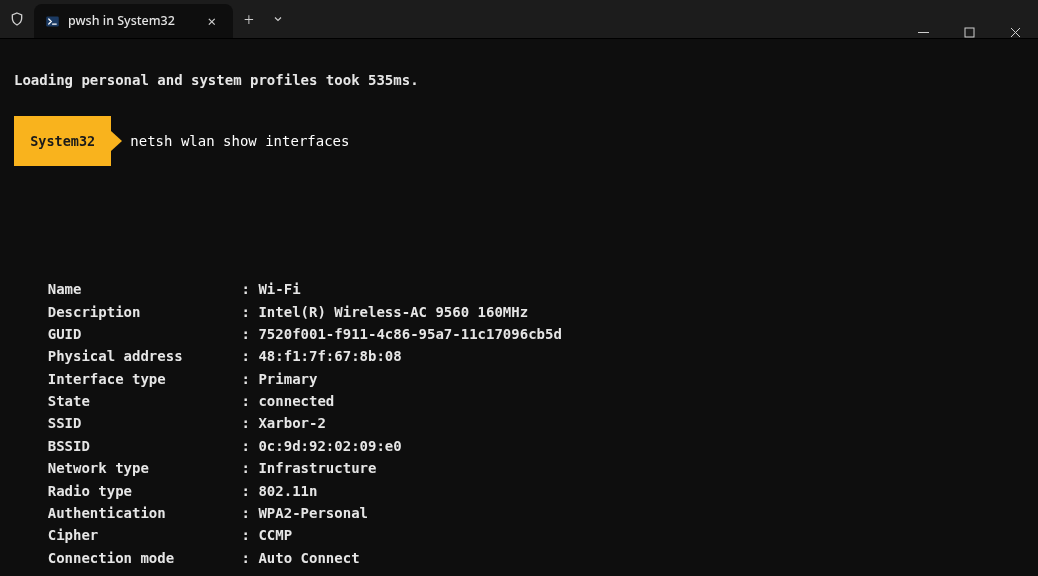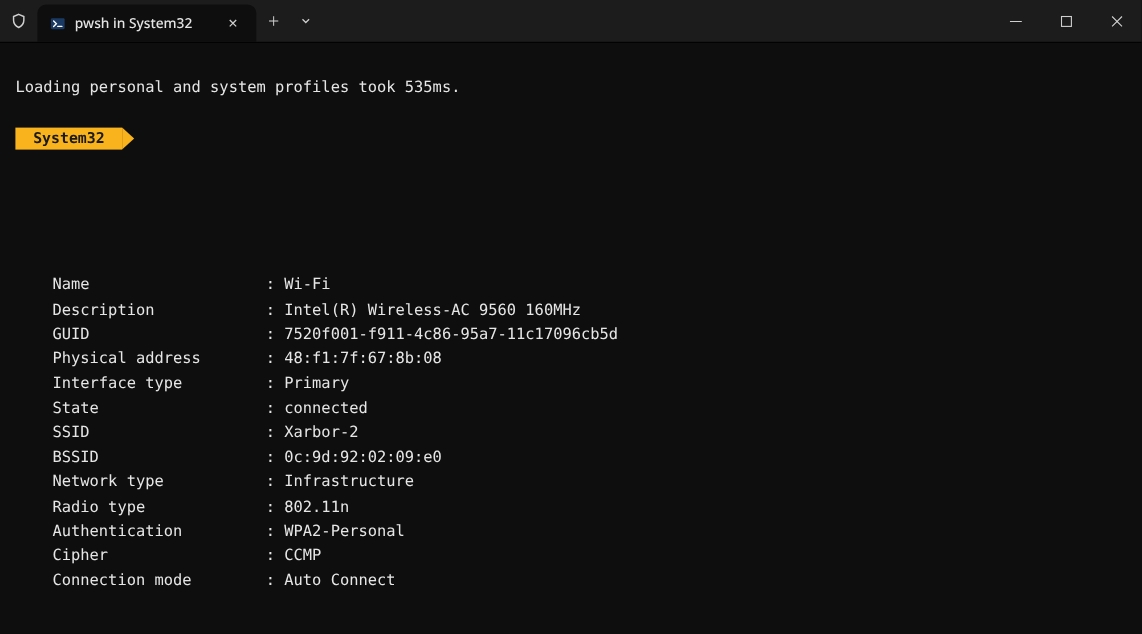--- a/index.html
+++ b/index.html
@@ -16,36 +16,36 @@
     --pill-yellow2:#f9b31d;
     --str-orange:#d7954b;
     --sigil-blue:#4c8fd7;
     --time:#41c6b7;
     --green:#7fbf7f;
     --cyan:#6fb3d2;
     --lav:#8b9cc2;
   }
   html,body{margin:0;padding:0;background:var(--bg);font-family:Consolas,Menlo,monospace;color:var(--dim);width:1038px;height:576px;overflow:hidden;}
   
-  .titlebar{height:38px;background:var(--titlebar);display:flex;align-items:center;border-bottom:1px solid #000;}
+  .titlebar{height:38px;background:var(--titlebar);display:flex;align-items:flex-end;border-bottom:1px solid #000;}
   .tb-left{display:flex;align-items:center;padding-left:8px;}
   .shield{width:18px;height:18px;display:flex;align-items:center;justify-content:center;color:#c7c7c7;}
   .tab{display:flex;align-items:center;gap:8px;margin-left:8px;padding:0 12px 0 10px;border-top-left-radius:8px;border-top-right-radius:8px;background:var(--tab-bg);height:34px;margin-top:4px;position:relative;}
   .tab .icon{width:16px;height:16px;display:flex;align-items:center;justify-content:center;}
   .tab .title{font:500 12.5px/1 "Segoe UI",system-ui,sans-serif;color:#e4e4e4;}
   .tab .close{margin-left:20px;color:#cfcfcf;font:400 15px/1 system-ui;cursor:default;width:18px;text-align:center;}
   .newtab{display:flex;align-items:center;justify-content:center;width:32px;color:#cfcfcf;font:300 18px/1 system-ui;}
   .chev{display:flex;align-items:center;justify-content:center;width:26px;color:#cfcfcf;}
   .tb-right{margin-left:auto;display:flex;}
   .winbtn{width:46px;display:flex;align-items:center;justify-content:center;color:#cfcfcf;}
   .winbtn svg{width:11px;height:11px;}
   
   .term{padding:8px 14px 0 14px;font:500 14px/1.6 Consolas,Menlo,monospace;white-space:pre;color:var(--white);}
-  .term .line{white-space:pre;}
-  .seg{display:inline-flex;align-items:center;height:20px;padding:0 8px;font:700 13.5px/20px Consolas,monospace;}
+  .term .line{white-space:pre;font-weight:bold;}
+  .seg{display:inline-flex;align-items:center;height:20px;padding:15px 8px;font:700 13.5px/20px Consolas,monospace;}
   .s-yellow{background:var(--pill-yellow);color:#1a1a1a;}
   .arrow{display:inline-block;width:0;height:0;border-top:10px solid transparent;border-bottom:10px solid transparent;vertical-align:middle;}
   .a-yellow-black{border-left:11px solid var(--pill-yellow);}
   .prompt-row{display:flex;align-items:center;gap:0;margin-top:2px;}
   .prompt-row .cmd{margin-left:8px;}
   .cmdw{color:#fff;}
 </style>
 </head>
 <body>
 
@@ -89,20 +89,21 @@
           <path d="M1 1l9 9M10 1l-9 9" stroke="#cfcfcf" stroke-width="1"></path>
         </svg>
     </div>
   </div>
 </div>
 
 <div class="term">
 <div class="line">Loading personal and system profiles took 535ms.</div>
 <div class="prompt-row">
   <span class="seg s-yellow">&nbsp;<span>System32</span>&nbsp;</span><span class="arrow a-yellow-black"></span>
+  <span class="cmd cmdw">netsh wlan show interfaces</span>
 </div>
 <div class="line"> </div>
 <div class="line"> </div>
 <div id="kv"><div class="line">    Name                   : Wi-Fi</div><div class="line">    Description            : Intel(R) Wireless-AC 9560 160MHz</div><div class="line">    GUID                   : 7520f001-f911-4c86-95a7-11c17096cb5d</div><div class="line">    Physical address       : 48:f1:7f:67:8b:08</div><div class="line">    Interface type         : Primary</div><div class="line">    State                  : connected</div><div class="line">    SSID                   : Xarbor-2</div><div class="line">    BSSID                  : 0c:9d:92:02:09:e0</div><div class="line">    Network type           : Infrastructure</div><div class="line">    Radio type             : 802.11n</div><div class="line">    Authentication         : WPA2-Personal</div><div class="line">    Cipher                 : CCMP</div><div class="line">    Connection mode        : Auto Connect</div></div>
 
 
 
 
 
 

